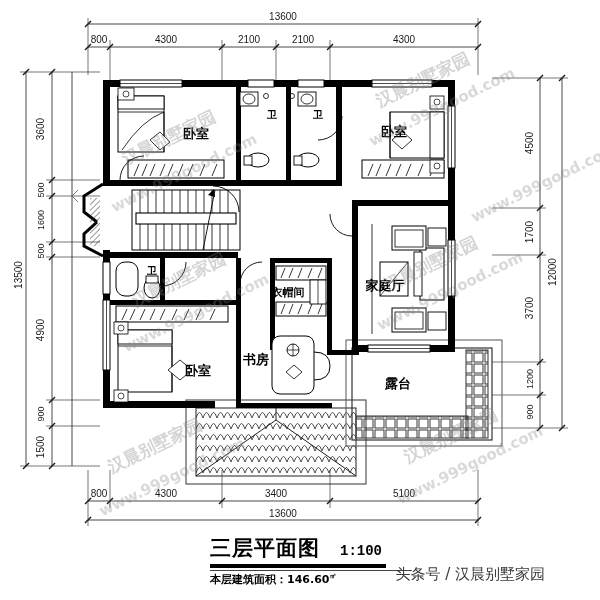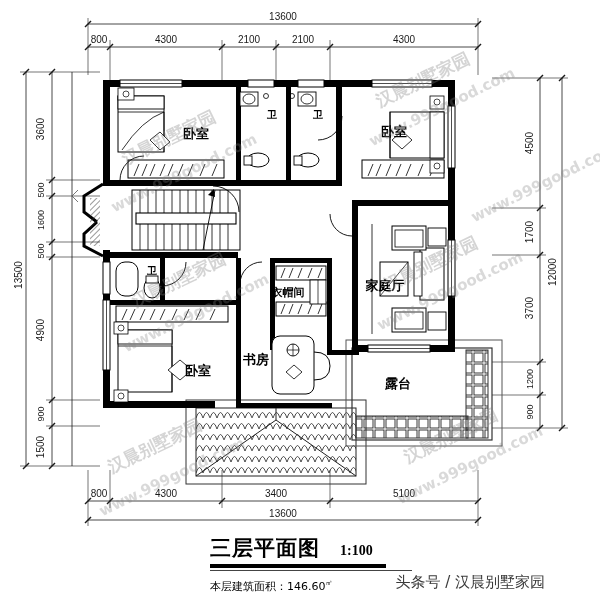--- a/index.html
+++ b/index.html
@@ -36,47 +36,47 @@
     left: 210px; top: 534px;
     width: 260px;
   }
   .title-row { display: flex; align-items: baseline; gap: 20px; }
   .title-main {
     font-family: "DejaVu Sans", sans-serif;
     font-size: 21px; font-weight: bold; color: #000;
     letter-spacing: 1px;
   }
   .title-scale {
-    font-family: Liberation Serif, serif;
+    font-family: Liberation Mono, monospace;
     font-size: 14px; font-weight: bold; color: #000;
   }
   .title-rule1 { width: 176px; height: 4px; background: #000; margin-top: 2px; }
   .title-rule2 { width: 202px; height: 1px; background: #444; margin-top: 2px; }
   .area-text {
     font-family: "DejaVu Sans", sans-serif;
-    font-size: 11px; font-weight: normal; color: #000;
-    margin-top: 7px; white-space: nowrap;
+    font-size: 11px; font-weight: bold; color: #000;
+    white-space: nowrap;
   }
   .area-text sup { font-size: 7px; }
 
   .wm {
     position: absolute;
     font-family: "DejaVu Sans", sans-serif;
     color: rgba(120,120,120,0.30);
     white-space: nowrap;
     pointer-events: none;
     font-weight: bold;
     transform-origin: left top;
   }
   .wm-cn { font-size: 17px; color: rgba(130,130,130,0.34); }
   .wm-en { font-size: 15px; color: rgba(130,130,130,0.30); }
 
   .credit {
     position: absolute;
-    right: 6px; bottom: 8px;
+    right: 6px; bottom: 16px;
     font-family: "DejaVu Sans", sans-serif;
     font-size: 15px;
     color: #3a3a3a;
     white-space: nowrap;
   }
 </style>
 </head>
 <body>
 
 <div id="root">

